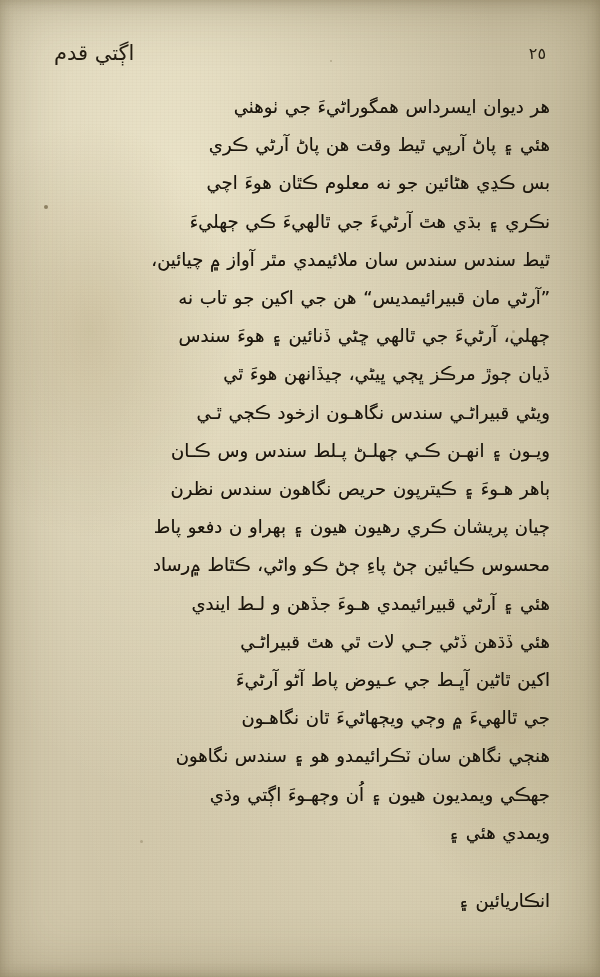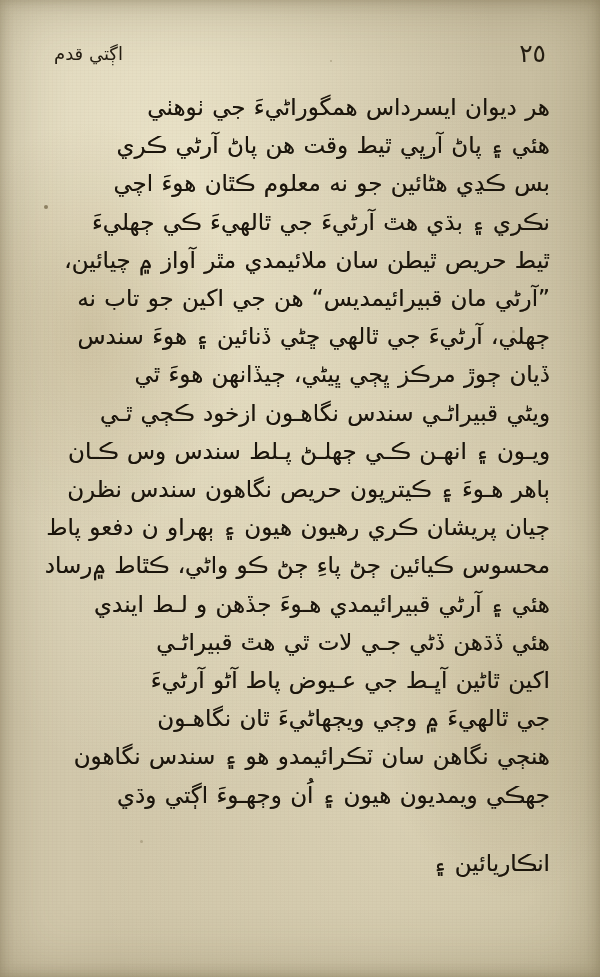--- a/index.html
+++ b/index.html
@@ -66,44 +66,44 @@
     top: 38px;
     left: 54px;
     right: 54px;
     height: 30px;
     display: flex;
     align-items: center;
     justify-content: space-between;
     direction: rtl;
   }
   .folio {
-    font-size: 25px;
+    font-size: 16px;
     color: #241d12;
     letter-spacing: 0;
     font-family: "DejaVu Sans", sans-serif;
   }
   .running-title {
-    font-size: 18px;
+    font-size: 21px;
     color: #241d12;
     font-family: "DejaVu Sans", sans-serif;
   }
 
   
   .body-block {
     position: absolute;
     top: 88px;
     left: 52px;
     right: 50px;
     direction: rtl;
     text-align: justify;
     text-align-last: right;
   }
   .para {
     margin: 0 0 0 0;
-    font-size: 23px;
+    font-size: 18px;
     line-height: 38.2px;
     color: #211a10;
     font-family: "DejaVu Sans", sans-serif;
     word-spacing: 1px;
     text-shadow: 0 0 0.6px rgba(30,22,10,0.55);
   }
   .para.second {
     margin-top: 30px;
   }
   .line {
@@ -148,21 +148,21 @@
       <span class="line j">
           <span>هئي ۽ پاڻ آرڀي ٿيط وقت هن پاڻ آرڻي ڪري</span>
         </span>
       <span class="line j">
           <span>بس ڪڍي هڻائين جو نه معلوم ڪٿان هوءَ اچي</span>
         </span>
       <span class="line j">
           <span>نڪري ۽ بڌي هٿ آرڻيءَ جي ٿالهيءَ ڪي ڄهليءَ</span>
         </span>
       <span class="line j">
-          <span>ٿيط حريص ٿيطن سان ملائيمدي مٿر آواز ۾ چيائين،</span>
+          <span>ٿيط سندس سندس سان ملائيمدي مٿر آواز ۾ چيائين،</span>
         </span>
       <span class="line j">
           <span>”آرڻي مان قبيرائيمديس“ هن جي اکين جو تاب نه</span>
         </span>
       <span class="line j">
           <span>ڄهلي، آرڻيءَ جي ٿالهي ڇڻي ڏنائين ۽ هوءَ سندس</span>
         </span>
       <span class="line j">
           <span>ڏيان ڄوڙ مرڪز ڀڄي ڀيڻي، ڄيڏانهن هوءَ ٿي</span>
         </span>
@@ -192,20 +192,21 @@
         </span>
       <span class="line j">
           <span>جي ٿالهيءَ ۾ وڄي ويڄهاڻيءَ ٿان نگاهـون</span>
         </span>
       <span class="line j">
           <span>هنڄي نگاهن سان ٽڪرائيمدو هو ۽ سندس نگاهون</span>
         </span>
       <span class="line j">
           <span>جهڪي ويمديون هيون ۽ اُن وڄهـوءَ اڳتي وڌي</span>
         </span>
+      <span class="line last">ويمدي هئي ۽</span>
     </p>
 
     <p class="para second ink-heavy">
       <span class="line last">انڪاريائين ۽</span>
     </p>
   </div>
 
   <div class="paper-edge"></div>
 </div>
 

